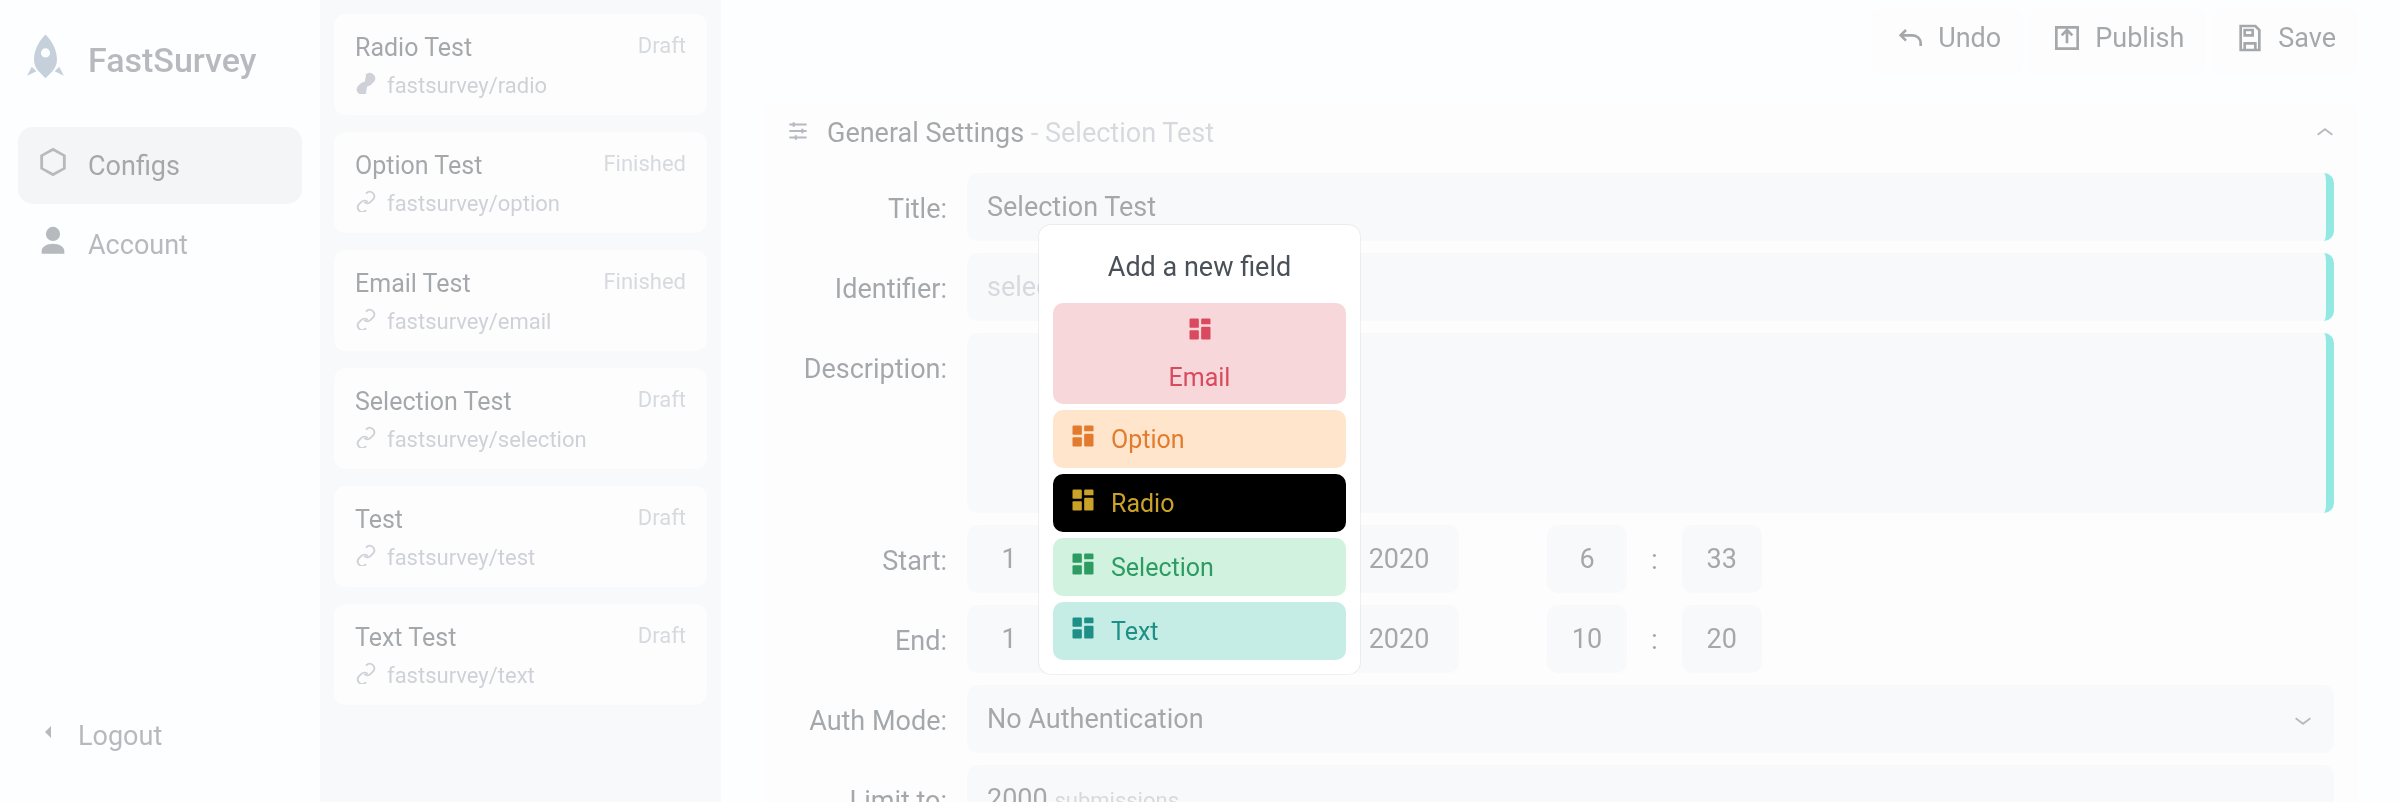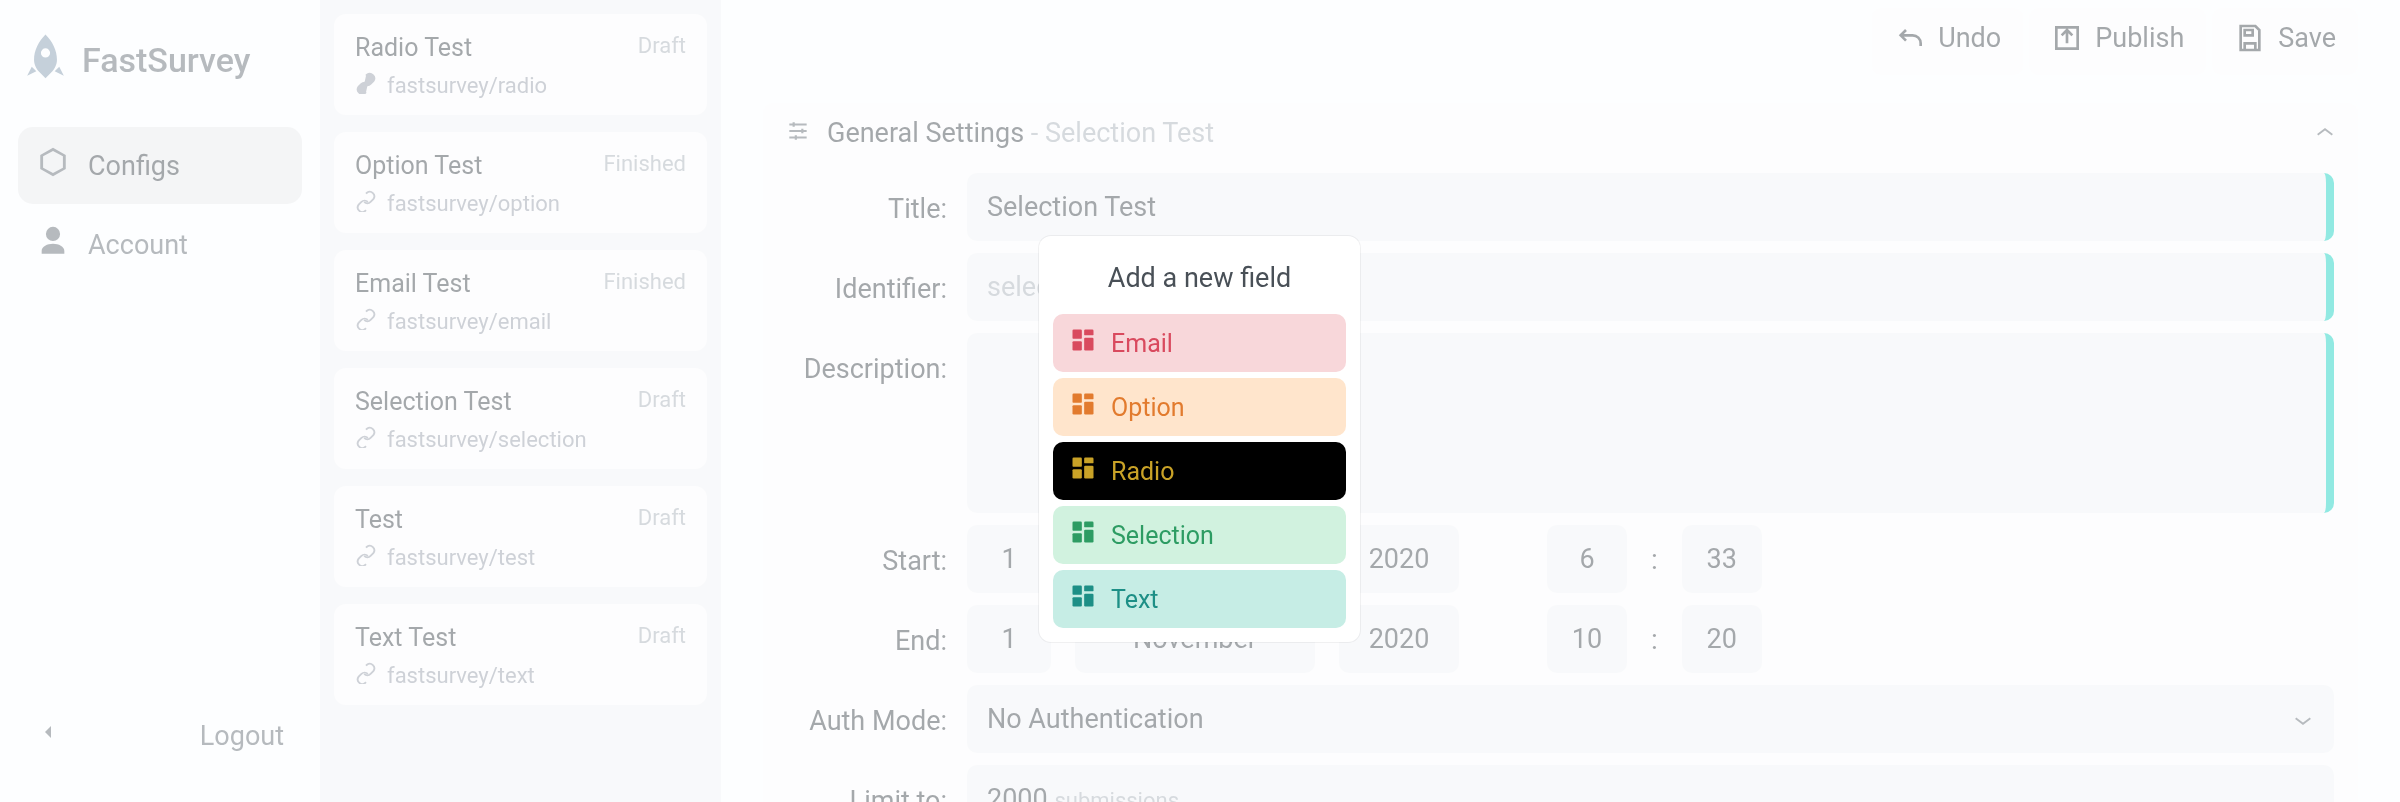--- a/index.html
+++ b/index.html
@@ -24,21 +24,21 @@
     .sidebar-nav {
       width: 320px;
       background: #fafcfe;
       padding: 30px 18px;
       display: flex;
       flex-direction: column;
     }
     .logo {
       display: flex;
       align-items: center;
-      gap: 9px;
+      gap: 15px;
       margin-bottom: 38px;
     }
     .logo-icon {
       width: 55px;
       height: 55px;
     }
     .logo-text {
       font-size: 34px;
       font-weight: 500;
       color: #6c757d;
@@ -66,21 +66,20 @@
       width: 34px;
       height: 34px;
     }
     .logout {
       display: flex;
       align-items: center;
       gap: 18px;
       padding: 18px;
       color: #6c757d;
       font-size: 27px;
-      justify-content: space-between;
     }
     .logout svg {
       width: 24px;
       height: 30px;
     }
     
     .surveys-column {
       width: 401px;
       background: #f1f3f6;
       padding: 14px;
@@ -268,21 +267,21 @@
     .overlay {
       position: absolute;
       inset: 0;
       width: 2400px;
       height: 802px;
       background: rgba(255,255,255,0.5);
     }
     .modal {
       position: absolute;
       left: 1039px;
-      top: 236px;
+      top: 225px;
       width: 321px;
       background: #fff;
       border-radius: 12px;
       padding: 26px 14px 14px 14px;
       box-shadow: 0 0 0 1px rgba(0,0,0,0.05);
     }
     .modal-title {
       text-align: center;
       font-size: 27px;
       color: #495057;
@@ -294,21 +293,21 @@
       gap: 14px;
       padding: 12px 16px;
       border-radius: 10px;
       margin-bottom: 6px;
       font-size: 25px;
     }
     .modal-option svg {
       width: 28px;
       height: 28px;
     }
-    .opt-email { background: #f8d7da; color: #d94a5e; }
+    .opt-email { background: #f8d7da; color: #d94a5e; flex-direction: column; }
     .opt-email svg { fill: #d94a5e; }
     .opt-option { background: #ffe5cc; color: #e27b2e; }
     .opt-option svg { fill: #e27b2e; }
     .opt-radio { background: #000000; color: #c9a227; }
     .opt-radio svg { fill: #c9a227; }
     .opt-selection { background: #d1f2df; color: #2d9c63; }
     .opt-selection svg { fill: #2d9c63; }
     .opt-text { background: #c6ede5; color: #1d8f86; }
     .opt-text svg { fill: #1d8f86; }
     .opt-text-last { margin-bottom: 0; }

